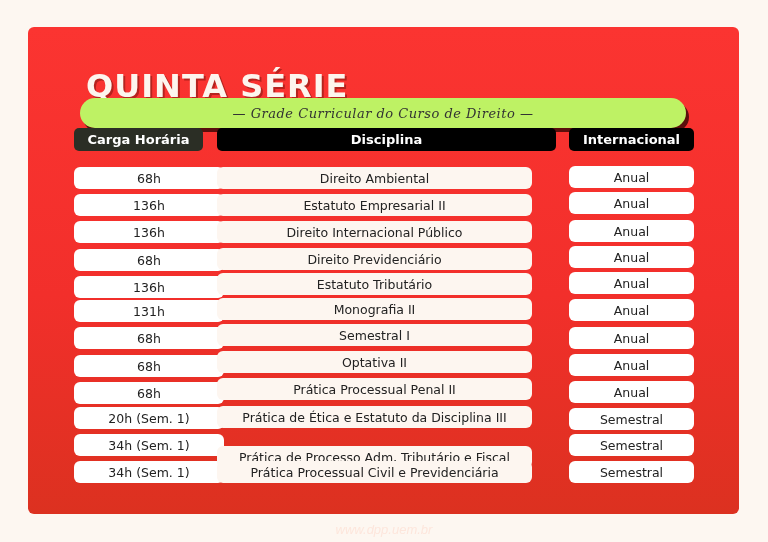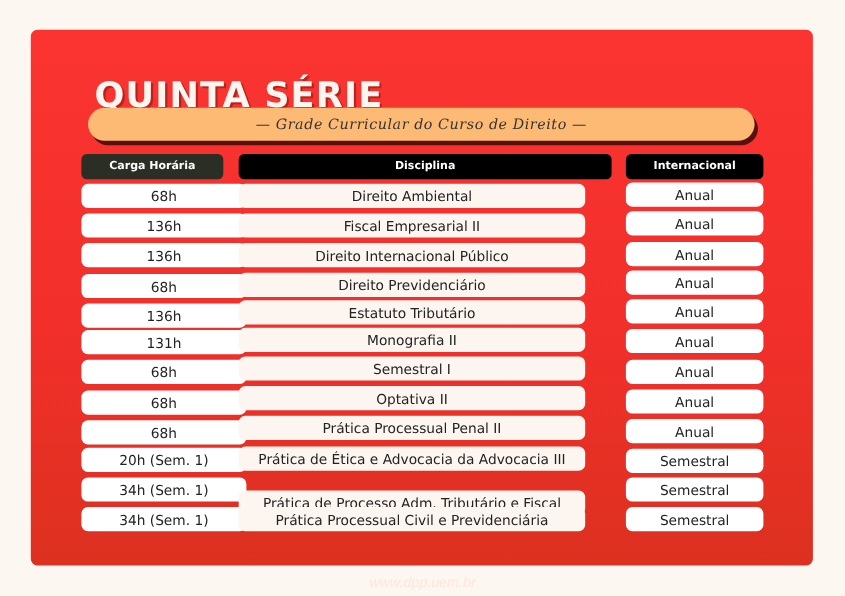--- a/index.html
+++ b/index.html
@@ -1,24 +1,24 @@
 <!DOCTYPE html>
 <html><head>
 <meta charset="utf-8">
 <style>
   html, body { margin:0; padding:0; }
   body { width:768px; height:542px; background:#fdf7f1; position:relative; overflow:hidden; font-family:"Liberation Sans", sans-serif; }
   .card { position:absolute; left:28px; top:27px; width:711px; height:487px; border-radius:6px;
           background:linear-gradient(180deg,#fb3431 0%,#f22f2b 55%,#dc3120 100%); }
   .title { position:absolute; left:72px; top:52px; font-family:"DejaVu Sans", sans-serif; font-weight:bold; font-size:32px;
            color:#fdf5ee; letter-spacing:1px; text-shadow:2px 2px 0 #b5231e; margin:14px; line-height:40px; }
-  .subtitle-bar { position:absolute; left:80px; top:98px; width:606px; height:30px; background:#fdba74; border-radius:16px;
+  .subtitle-bar { position:absolute; left:80px; top:98px; width:606px; height:30px; background:#bef264; border-radius:16px;
                   box-shadow:3px 4px 0 #5a0f0c; display:flex; align-items:center; justify-content:center; }
   .subtitle-bar span { font-family:"DejaVu Serif", serif; font-style:italic; font-size:13px; color:#333; letter-spacing:0.5px; }
-  .hdr { position:absolute; top:140px; height:23px; border-radius:5px; color:#fff; font-size:10px; font-weight:bold;
+  .hdr { position:absolute; top:128px; height:23px; border-radius:5px; color:#fff; font-size:13px; font-weight:bold;
          display:flex; align-items:center; justify-content:center; font-family:"DejaVu Sans", sans-serif; }
   .hdr.carga { left:74px; width:129px; background:#2b2e25; }
   .hdr.disc { left:217px; width:339px; background:#000; }
   .hdr.per { left:569px; width:125px; background:#000; }
   .cell { position:absolute; height:22px; border-radius:6px; display:flex; align-items:center; justify-content:center;
           font-family:"DejaVu Sans", sans-serif; font-size:12.5px; color:#222; }
   .c-carga { left:74px; width:150px; background:#fff; }
   .c-disc { left:217px; width:315px; background:#fdf6f0; }
   .c-per { left:569px; width:125px; background:#fff; }
   .footer { position:absolute; left:0; top:490px; width:768px; text-align:center; color:#fde6dc; font-style:italic;
@@ -44,29 +44,29 @@
 <div class="cell c-carga" style="top:276px">136h</div>
 <div class="cell c-carga" style="top:300px">131h</div>
 <div class="cell c-carga" style="top:327px">68h</div>
 <div class="cell c-carga" style="top:355px">68h</div>
 <div class="cell c-carga" style="top:382px">68h</div>
 <div class="cell c-carga" style="top:407px">20h (Sem. 1)</div>
 <div class="cell c-carga" style="top:434px">34h (Sem. 1)</div>
 <div class="cell c-carga" style="top:461px">34h (Sem. 1)</div>
 
 <div class="cell c-disc" style="top:167px">Direito Ambiental</div>
-<div class="cell c-disc" style="top:194px">Fiscal Empresarial II</div>
+<div class="cell c-disc" style="top:194px">Estatuto Empresarial II</div>
 <div class="cell c-disc" style="top:221px">Direito Internacional Público</div>
 <div class="cell c-disc" style="top:248px">Direito Previdenciário</div>
 <div class="cell c-disc" style="top:273px">Estatuto Tributário</div>
 <div class="cell c-disc" style="top:298px">Monografia II</div>
 <div class="cell c-disc" style="top:324px">Semestral I</div>
 <div class="cell c-disc" style="top:351px">Optativa II</div>
 <div class="cell c-disc" style="top:378px">Prática Processual Penal II</div>
-<div class="cell c-disc" style="top:406px">Prática de Ética e Advocacia da Advocacia III</div>
+<div class="cell c-disc" style="top:406px">Prática de Ética e Estatuto da Disciplina III</div>
 <div class="cell c-disc" style="top:446px">Prática de Processo Adm, Tributário e Fiscal</div>
 <div class="cell c-disc" style="top:461px">Prática Processual Civil e Previdenciária</div>
 
 <div class="cell c-per" style="top:166px">Anual</div>
 <div class="cell c-per" style="top:192px">Anual</div>
 <div class="cell c-per" style="top:220px">Anual</div>
 <div class="cell c-per" style="top:246px">Anual</div>
 <div class="cell c-per" style="top:272px">Anual</div>
 <div class="cell c-per" style="top:299px">Anual</div>
 <div class="cell c-per" style="top:327px">Anual</div>

